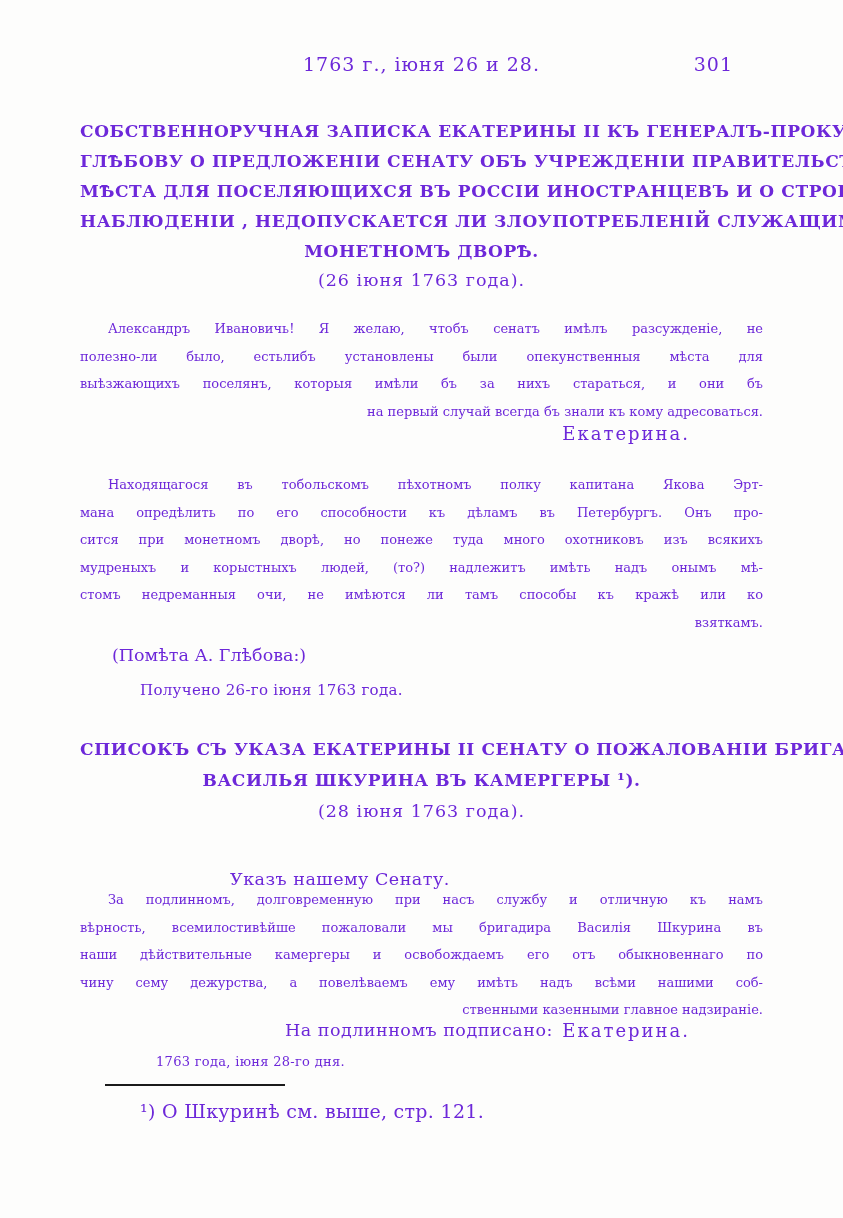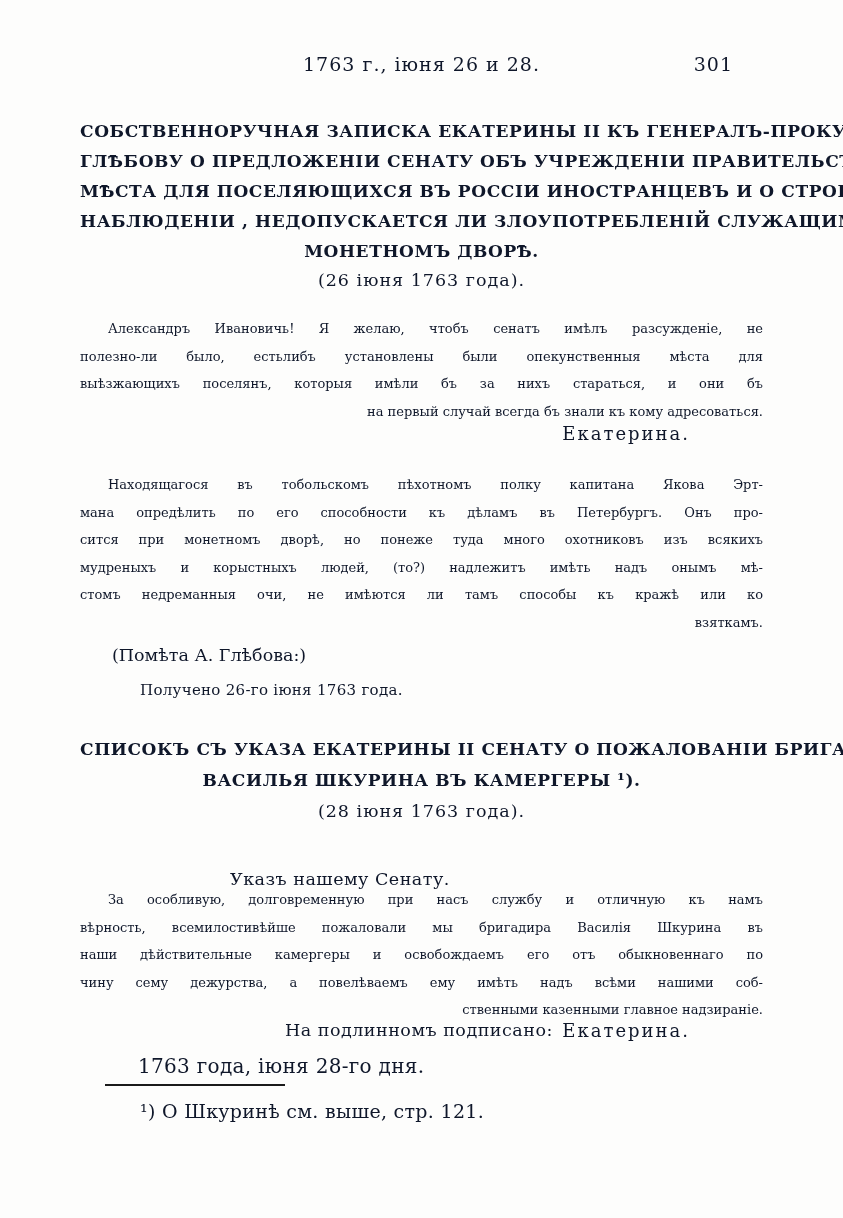--- a/index.html
+++ b/index.html
@@ -6,21 +6,21 @@
     margin: 0;
     padding: 0;
     background: #e9e9e6;
   }
   .page {
     position: relative;
     width: 843px;
     height: 1218px;
     margin: 0 auto;
     background: #fdfdfc;
-    color: #0f172a;
+    color: #6d28d9;
     font-family: "DejaVu Serif", serif;
     overflow: hidden;
   }
   .abs { position: absolute; }
   .content-left { left: 80px; width: 683px; }
 
   
   .runhead {
     top: 53px; left: 80px; width: 683px;
     text-align: center;
@@ -117,22 +117,22 @@
   }
   .sigline .sig {
     margin-left: auto;
     margin-right: 73px;
     font-size: 18px;
     letter-spacing: 2px;
     white-space: nowrap;
   }
 
   .date3 {
-    top: 1054px; left: 138px;
-    font-size: 20px;
+    top: 1054px; left: 156px;
+    font-size: 13px;
     letter-spacing: 0.3px;
     white-space: nowrap;
   }
 
   .fnrule {
     top: 1084px; left: 105px;
     width: 180px; height: 2px;
     background: #1b1b1b;
   }
   .footnote {
@@ -186,21 +186,21 @@
   <div class="abs content-left doc-title title2">
     <div class="tline">СПИСОКЪ СЪ УКАЗА ЕКАТЕРИНЫ II СЕНАТУ О ПОЖАЛОВАНІИ БРИГАДИРА</div>
     <div class="tline">ВАСИЛЬЯ ШКУРИНА ВЪ КАМЕРГЕРЫ ¹).</div>
   </div>
 
   <div class="abs content-left date-line date2">(28 іюня 1763 года).</div>
 
   <div class="abs ukaz">Указъ нашему Сенату.</div>
 
   <div class="abs content-left para para3">
-    <div class="j indent">За особливую, долговременную при насъ службу и отличную къ намъ</div>
+    <div class="j indent">За подлинномъ, долговременную при насъ службу и отличную къ намъ</div>
     <div class="j">вѣрность, всемилостивѣйше пожаловали мы бригадира Василія Шкурина въ</div>
     <div class="j">наши дѣйствительные камергеры и освобождаемъ его отъ обыкновеннаго по</div>
     <div class="j">чину сему дежурства, а повелѣваемъ ему имѣть надъ всѣми нашими соб-</div>
     <div class="l">ственными казенными главное надзираніе.</div>
   </div>
 
   <div class="abs sigline">
     <span class="label">На подлинномъ подписано:</span>
     <span class="sig">Екатерина.</span>
   </div>

